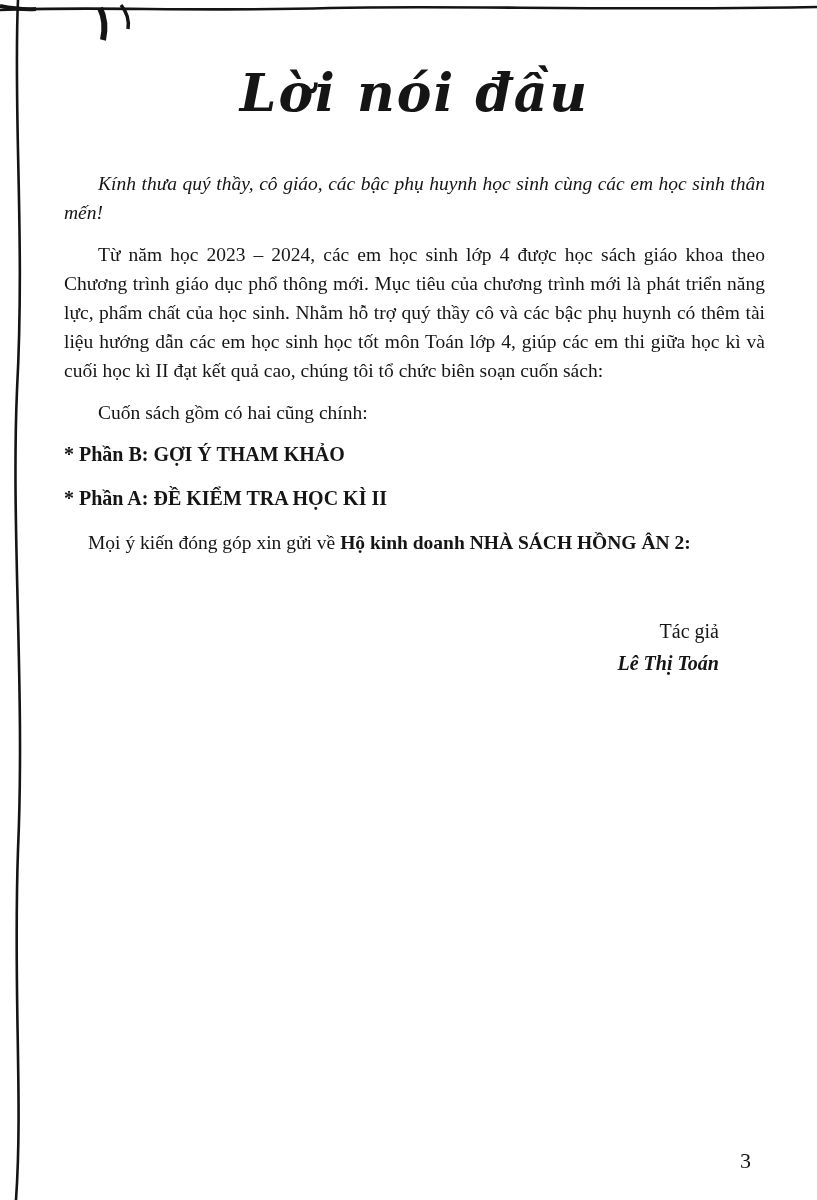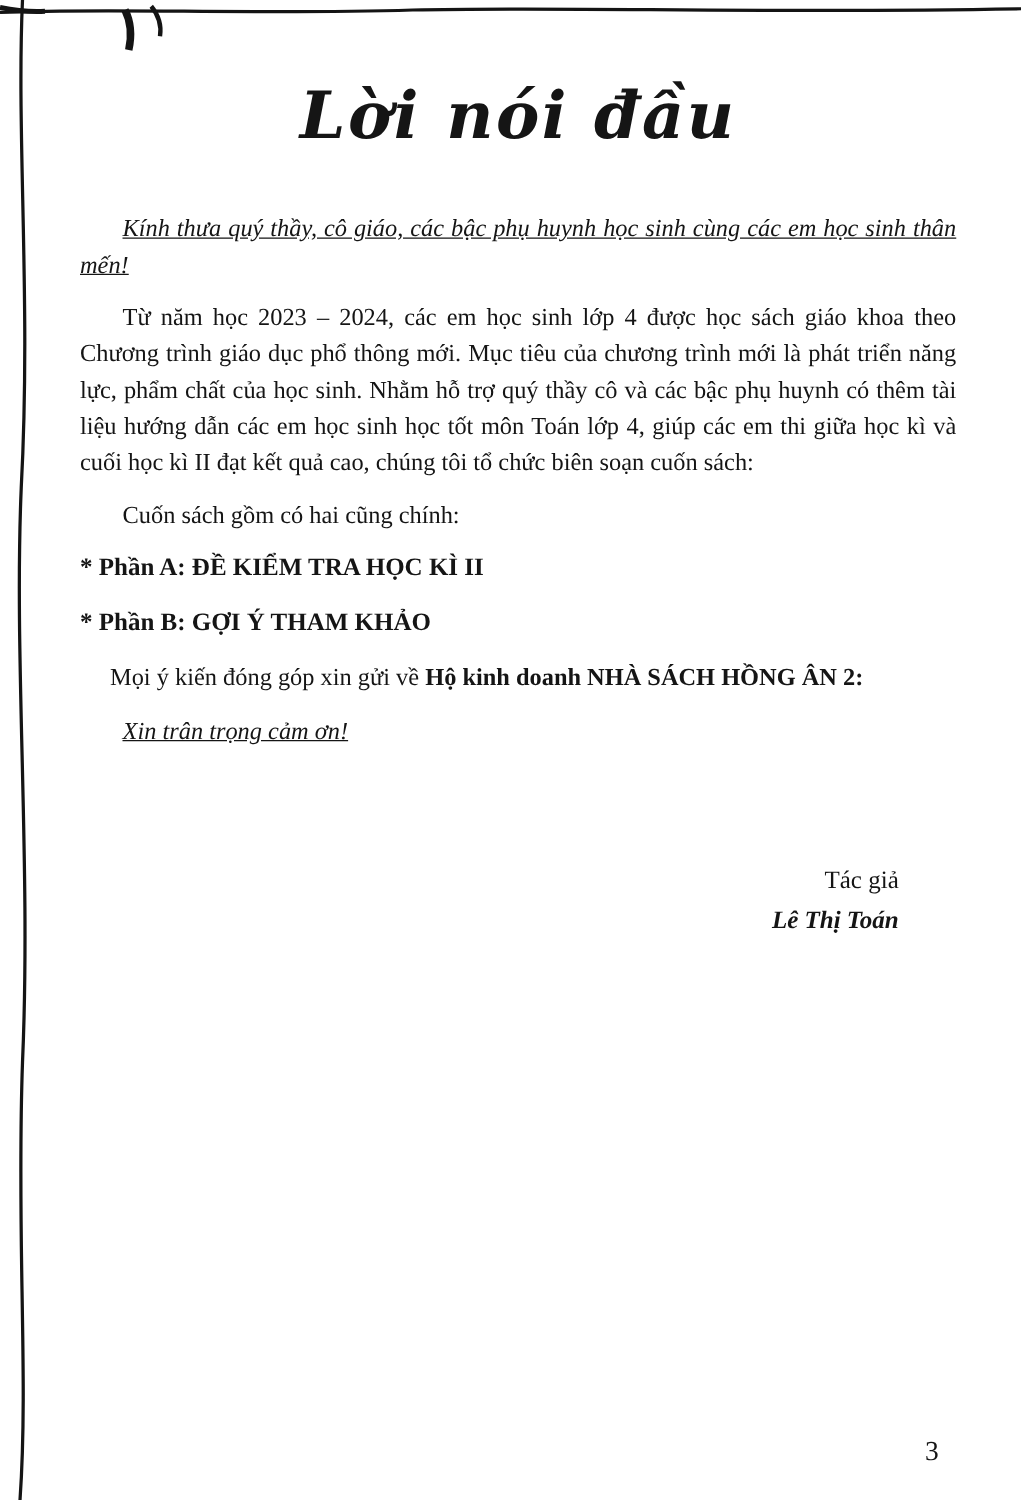--- a/index.html
+++ b/index.html
@@ -37,21 +37,21 @@
     letter-spacing: 2px;
     margin: 10px 0 46px 0;
   }
   p {
     font-size: 19.5px;
     line-height: 29px;
     text-align: justify;
     margin: 0 0 13px 0;
   }
   .indent { text-indent: 34px; }
-  .italic { font-style: italic; text-decoration: underline; }
+  .italic { font-style: italic; }
   .bold { font-weight: bold; }
   .center {
     text-align: center;
     text-indent: 0;
   }
   .book-title {
     font-weight: bold;
     font-size: 20.5px;
     margin: 4px 0 16px 0;
     letter-spacing: 0.2px;
@@ -62,21 +62,21 @@
     margin: 0 0 15px 0;
     text-align: left;
   }
   .feedback {
     text-indent: 24px;
   }
   .thanks {
     margin-top: 14px;
   }
   .author-block {
-    margin-top: 88px;
+    margin-top: 58px;
     padding-right: 46px;
     text-align: right;
   }
   .author-label {
     font-size: 20px;
     line-height: 32px;
   }
   .author-name {
     font-size: 20px;
     font-weight: bold;
@@ -106,31 +106,30 @@
 
   <h1 class="title">Lời nói đầu</h1>
 
   <p class="indent italic">Kính thưa quý thầy, cô giáo, các bậc phụ huynh học sinh cùng các em học sinh thân mến!</p>
 
   <p class="indent">Từ năm học 2023 – 2024, các em học sinh lớp 4 được học sách giáo khoa theo Chương trình giáo dục phổ thông mới. Mục tiêu của chương trình mới là phát triển năng lực, phẩm chất của học sinh. Nhằm hỗ trợ quý thầy cô và các bậc phụ huynh có thêm tài liệu hướng dẫn các em học sinh học tốt môn Toán lớp 4, giúp các em thi giữa học kì và cuối học kì II đạt kết quả cao, chúng tôi tổ chức biên soạn cuốn sách:</p>
 
 
   <p class="indent">Cuốn sách gồm có hai cũng chính:</p>
 
+  <p class="part-line">* Phần B: GỢI Ý THAM KHẢO</p>
+
   <p class="part-line">* Phần A: ĐỀ KIỂM TRA HỌC KÌ II</p>
-
-  <p class="part-line">* Phần B: GỢI Ý THAM KHẢO</p>
 
 
 
   <p class="feedback"><span>Mọi ý kiến đóng góp xin gửi về </span><span class="bold">Hộ kinh doanh NHÀ SÁCH HỒNG ÂN 2:</span></p>
 
 
 
-  <p class="indent italic thanks">Xin trân trọng cảm ơn!</p>
 
   <div class="author-block">
     <div class="author-label">Tác giả</div>
     <div class="author-name">Lê Thị Toán</div>
   </div>
 
 </div>
 
 <div class="page-number">3</div>
 

